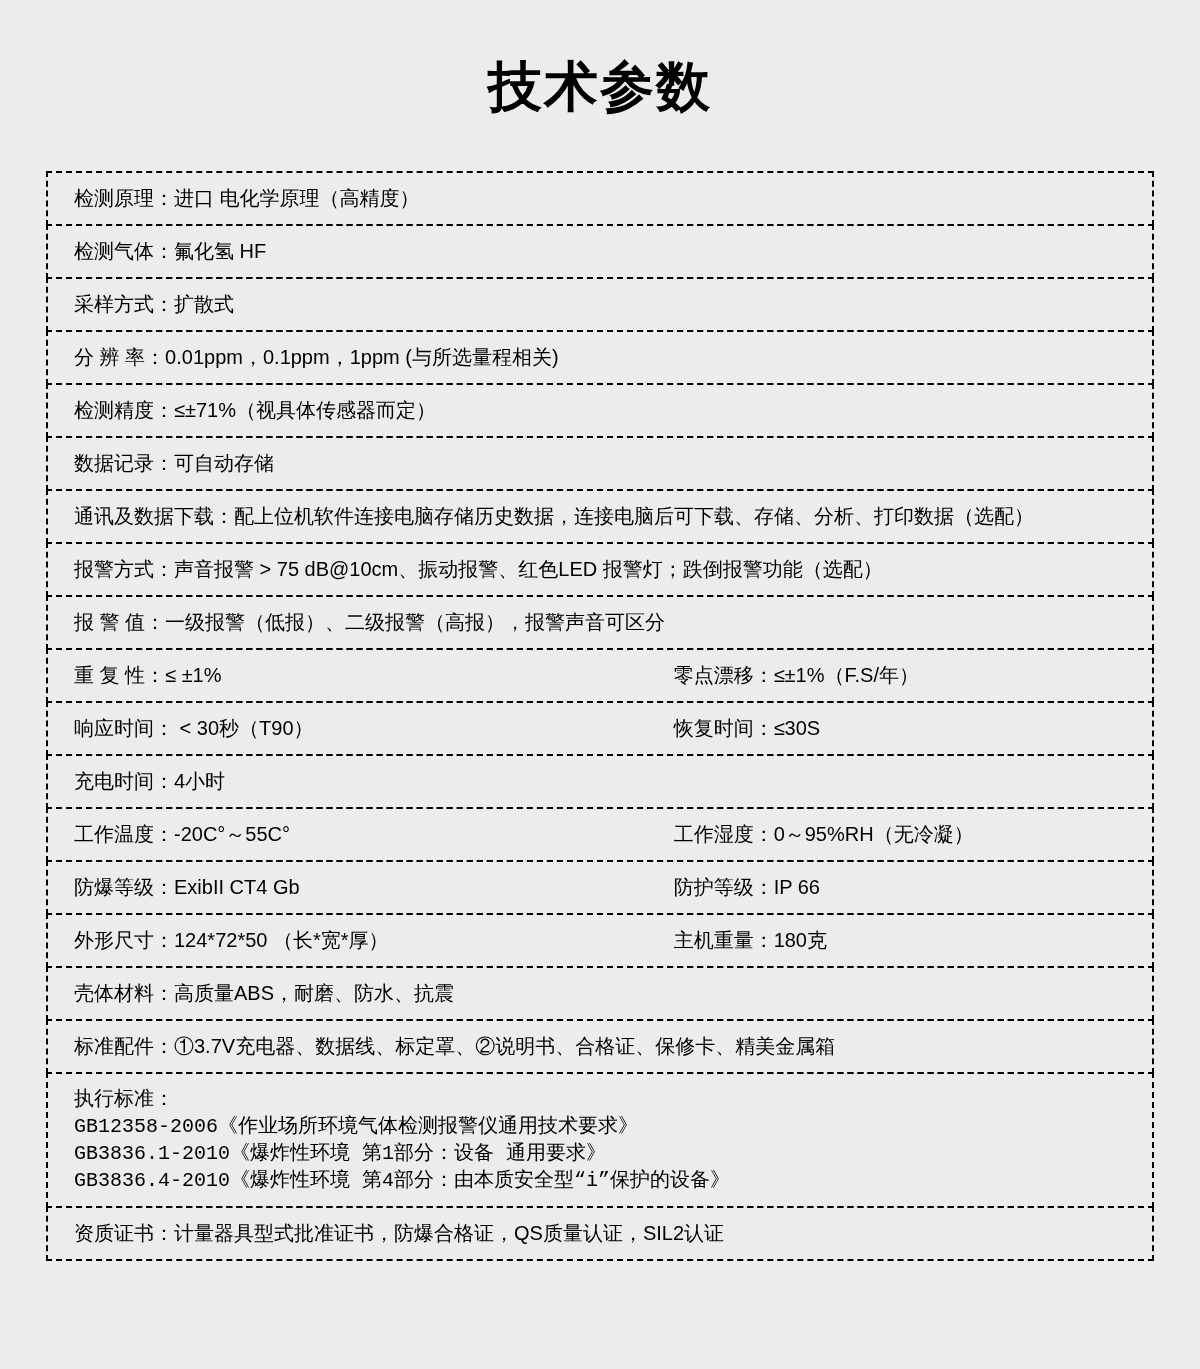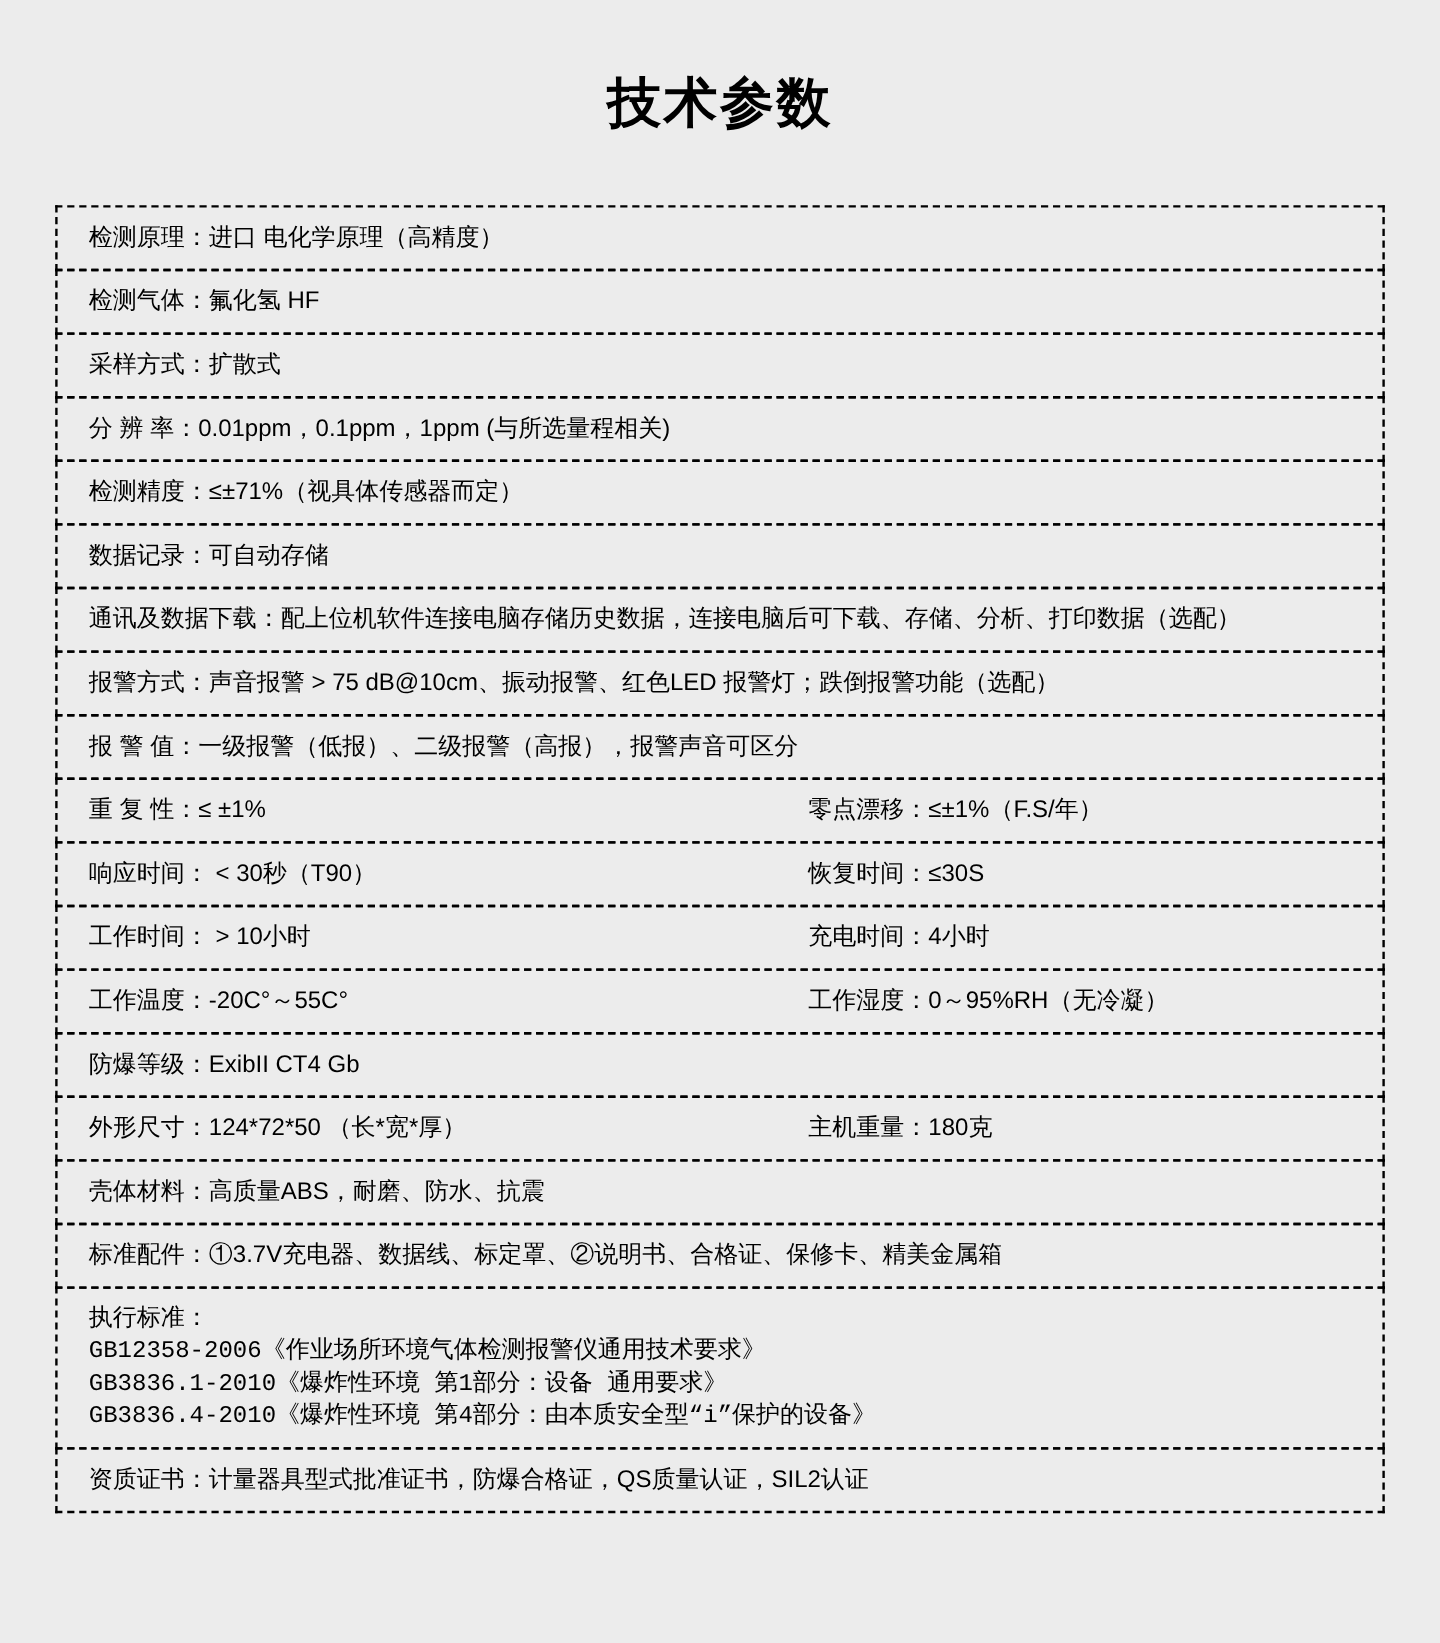--- a/index.html
+++ b/index.html
@@ -11,21 +11,21 @@
     height: 1369px;
     background: #ececec;
     color: #000;
     font-family: "Liberation Sans", sans-serif;
     overflow: hidden;
   }
   .page-title {
     margin: 0 0 47px 0;
     padding-top: 48px;
     text-align: center;
-    font-size: 45px;
+    font-size: 54px;
     line-height: 76px;
     font-weight: 600;
     letter-spacing: 2px;
     color: #000;
   }
   .spec-table {
     width: 1108px;
     margin: 0 auto;
     box-sizing: border-box;
   }
@@ -86,31 +86,31 @@
     <span class="cell-left">重 复 性：≤ ±1%</span>
     <span class="cell-right">零点漂移：≤±1%（F.S/年）</span>
   </div>
 
   <div class="spec-row cols">
     <span class="cell-left">响应时间： &lt; 30秒（T90）</span>
     <span class="cell-right">恢复时间：≤30S</span>
   </div>
 
   <div class="spec-row cols">
-    <span class="cell-left">工作时间： &gt; 10小时</span>
     <span class="cell-right">充电时间：4小时</span>
   </div>
 
   <div class="spec-row cols">
     <span class="cell-left">工作温度：-20C°～55C°</span>
     <span class="cell-right">工作湿度：0～95%RH（无冷凝）</span>
   </div>
 
   <div class="spec-row cols">
     <span class="cell-left">防爆等级：ExibII CT4 Gb</span>
+    <span class="cell-right">防护等级：IP 66</span>
   </div>
 
   <div class="spec-row cols">
     <span class="cell-left">外形尺寸：124*72*50 （长*宽*厚）</span>
     <span class="cell-right">主机重量：180克</span>
   </div>
 
   <div class="spec-row">壳体材料：高质量ABS，耐磨、防水、抗震</div>
 
   <div class="spec-row">标准配件：①3.7V充电器、数据线、标定罩、②说明书、合格证、保修卡、精美金属箱</div>

